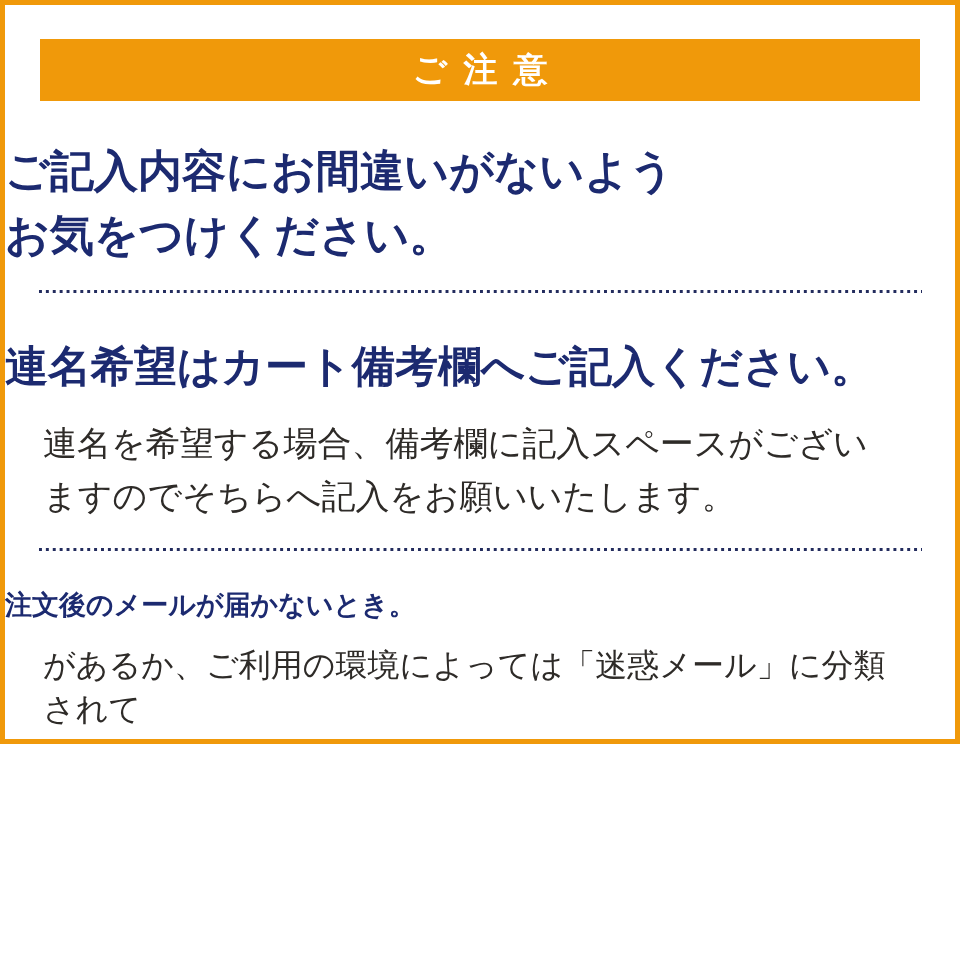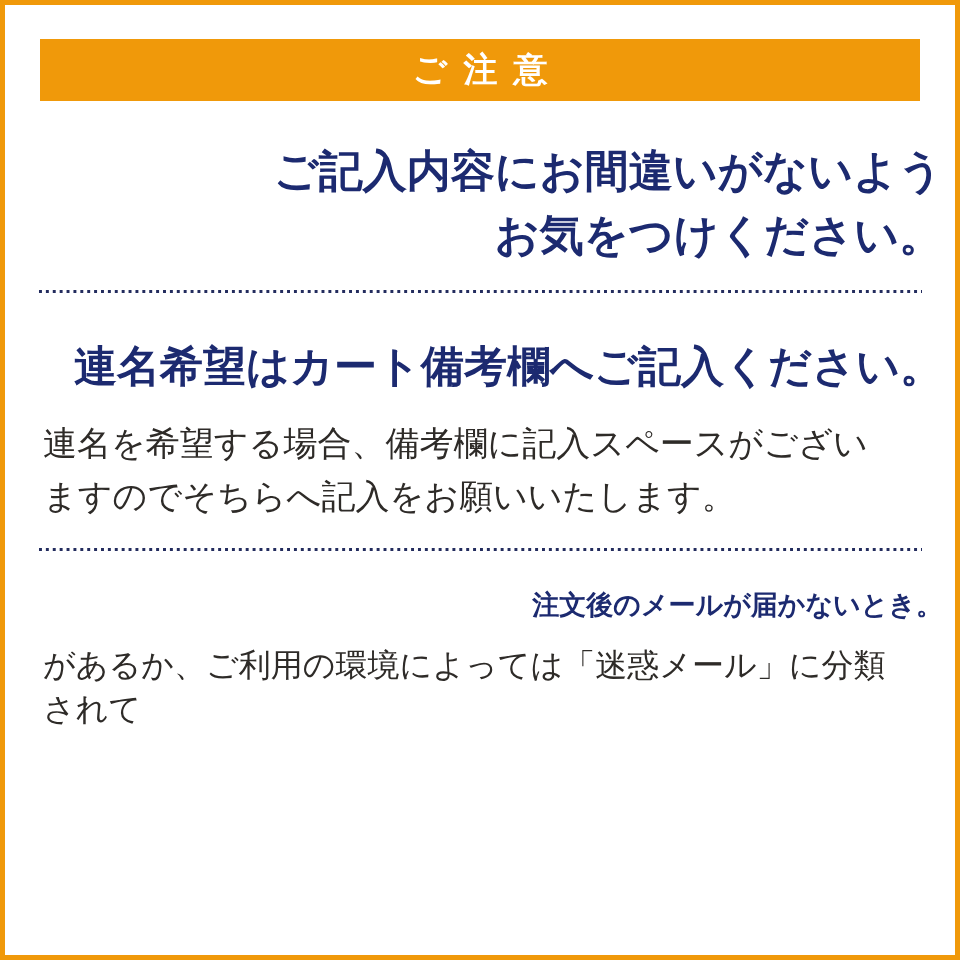--- a/index.html
+++ b/index.html
@@ -1,19 +1,19 @@
 <!DOCTYPE html>
 <html><head>
 <meta charset="utf-8">
 <style>
   html, body { margin: 0; padding: 0; background: #ffffff; }
 
   .page {
     width: 960px;
-    height: 960px;
+    height: 744px;
     box-sizing: border-box;
     border: 5px solid #F0990A;
     background: #ffffff;
     overflow: hidden;
     font-family: "Liberation Sans", "DejaVu Sans", sans-serif;
   }
 
   .banner {
     margin: 34px 35px 0 35px;
     height: 62px;
@@ -24,22 +24,22 @@
     justify-content: center;
     font-size: 34px;
     font-weight: bold;
     letter-spacing: 16px;
     text-indent: 16px;
   }
 
   .heading {
     color: #1C2A70;
     font-weight: bold;
-    text-align: right;
-    margin: 12px;
+    text-align: left;
+    margin: 0;
   }
   .heading .hline { display: block; }
 
   .h-1 { font-size: 44px; line-height: 1.45; margin-top: 38px; }
   .h-2 { font-size: 43px; line-height: 1.45; margin-top: 45px; font-family: Liberation Mono, monospace; }
   .h-3 { font-size: 27px; line-height: 1.45; margin-top: 34px; }
 
   .body {
     color: #2E2B28;
     margin: 0 38px;

